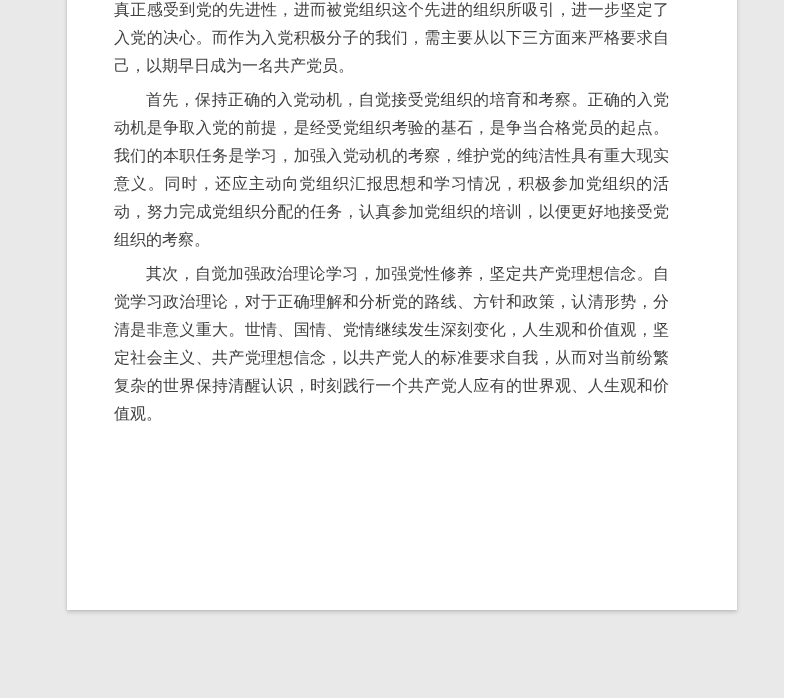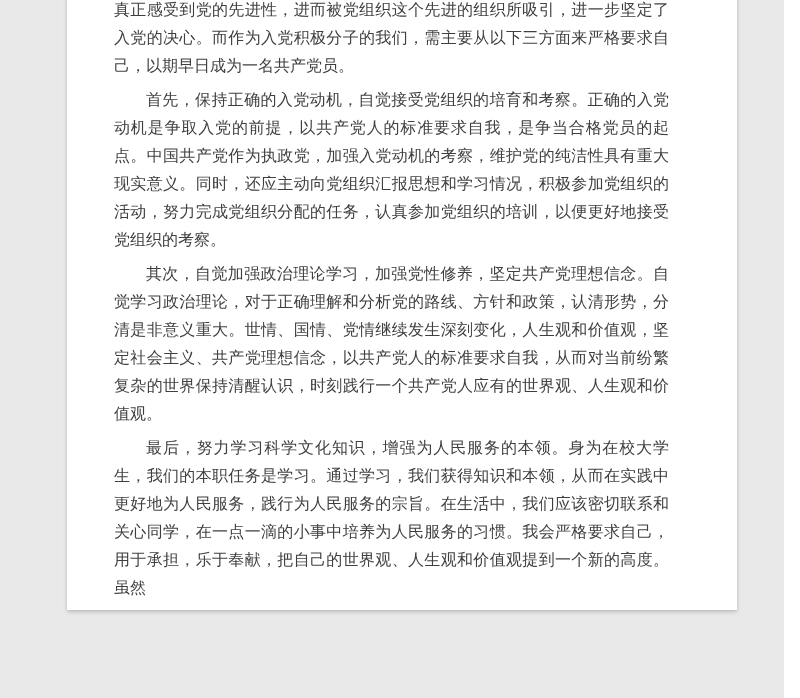--- a/index.html
+++ b/index.html
@@ -47,18 +47,17 @@
     text-indent: 2em;
   }
 </style>
 </head>
 <body>
 
 <div class="canvas">
   <div class="page">
     <div class="doc-content" id="doc-content">
         <p class="">真正感受到党的先进性，进而被党组织这个先进的组织所吸引，进一步坚定了入党的决心。而作为入党积极分子的我们，需主要从以下三方面来严格要求自己，以期早日成为一名共产党员。</p>
-        <p class="indent">首先，保持正确的入党动机，自觉接受党组织的培育和考察。正确的入党动机是争取入党的前提，以共产党人的标准要求自我，是争当合格党员的起点。中国共产党作为执政党，加强入党动机的考察，维护党的纯洁性具有重大现实意义。同时，还应主动向党组织汇报思想和学习情况，积极参加党组织的活动，努力完成党组织分配的任务，认真参加党组织的培训，以便更好地接受党组织的考察。</p>
+        <p class="indent">首先，保持正确的入党动机，自觉接受党组织的培育和考察。正确的入党动机是争取入党的前提，是经受党组织考验的基石，是争当合格党员的起点。我们的本职任务是学习，加强入党动机的考察，维护党的纯洁性具有重大现实意义。同时，还应主动向党组织汇报思想和学习情况，积极参加党组织的活动，努力完成党组织分配的任务，认真参加党组织的培训，以便更好地接受党组织的考察。</p>
         <p class="indent">其次，自觉加强政治理论学习，加强党性修养，坚定共产党理想信念。自觉学习政治理论，对于正确理解和分析党的路线、方针和政策，认清形势，分清是非意义重大。世情、国情、党情继续发生深刻变化，人生观和价值观，坚定社会主义、共产党理想信念，以共产党人的标准要求自我，从而对当前纷繁复杂的世界保持清醒认识，时刻践行一个共产党人应有的世界观、人生观和价值观。</p>
-        <p class="indent">最后，努力学习科学文化知识，增强为人民服务的本领。身为在校大学生，我们的本职任务是学习。通过学习，我们获得知识和本领，从而在实践中更好地为人民服务，践行为人民服务的宗旨。在生活中，我们应该密切联系和关心同学，在一点一滴的小事中培养为人民服务的习惯。我会严格要求自己，用于承担，乐于奉献，把自己的世界观、人生观和价值观提到一个新的高度。虽然</p>
       </div>
   </div>
 </div>
 
 </body></html>

